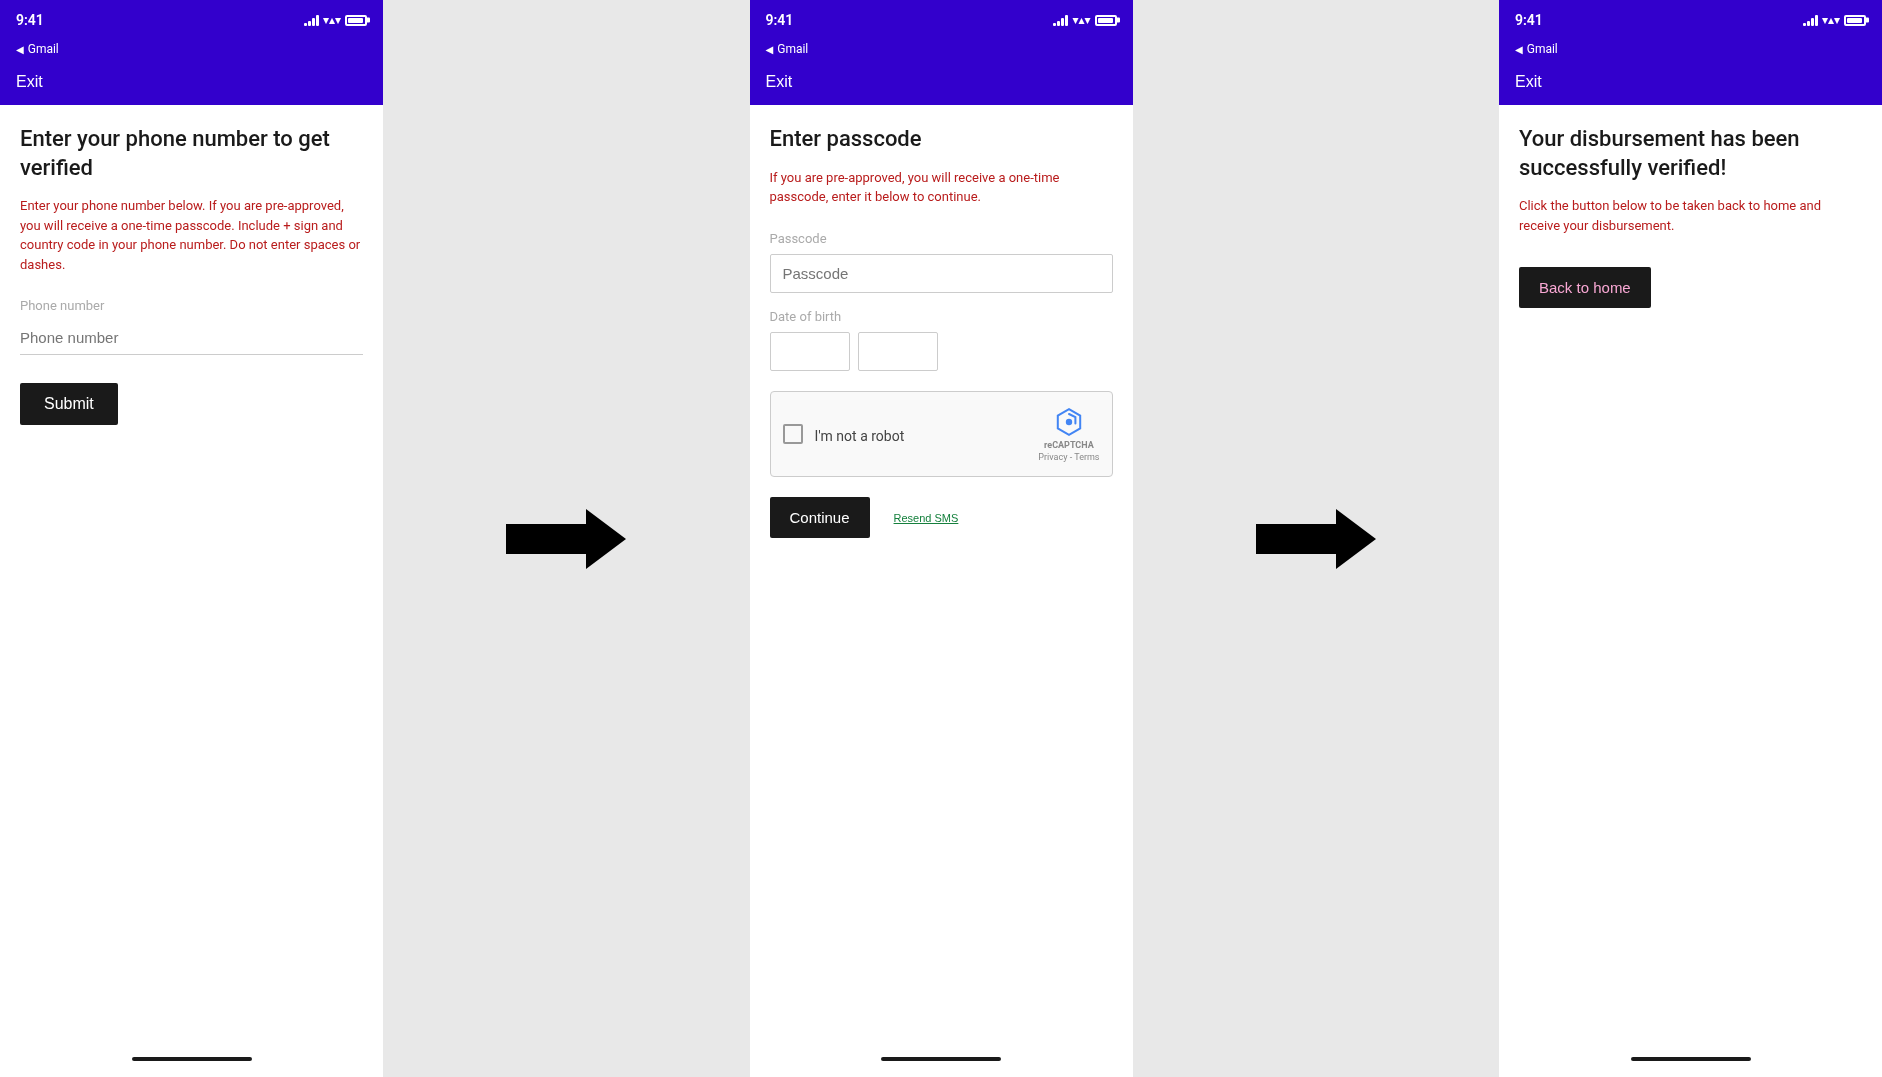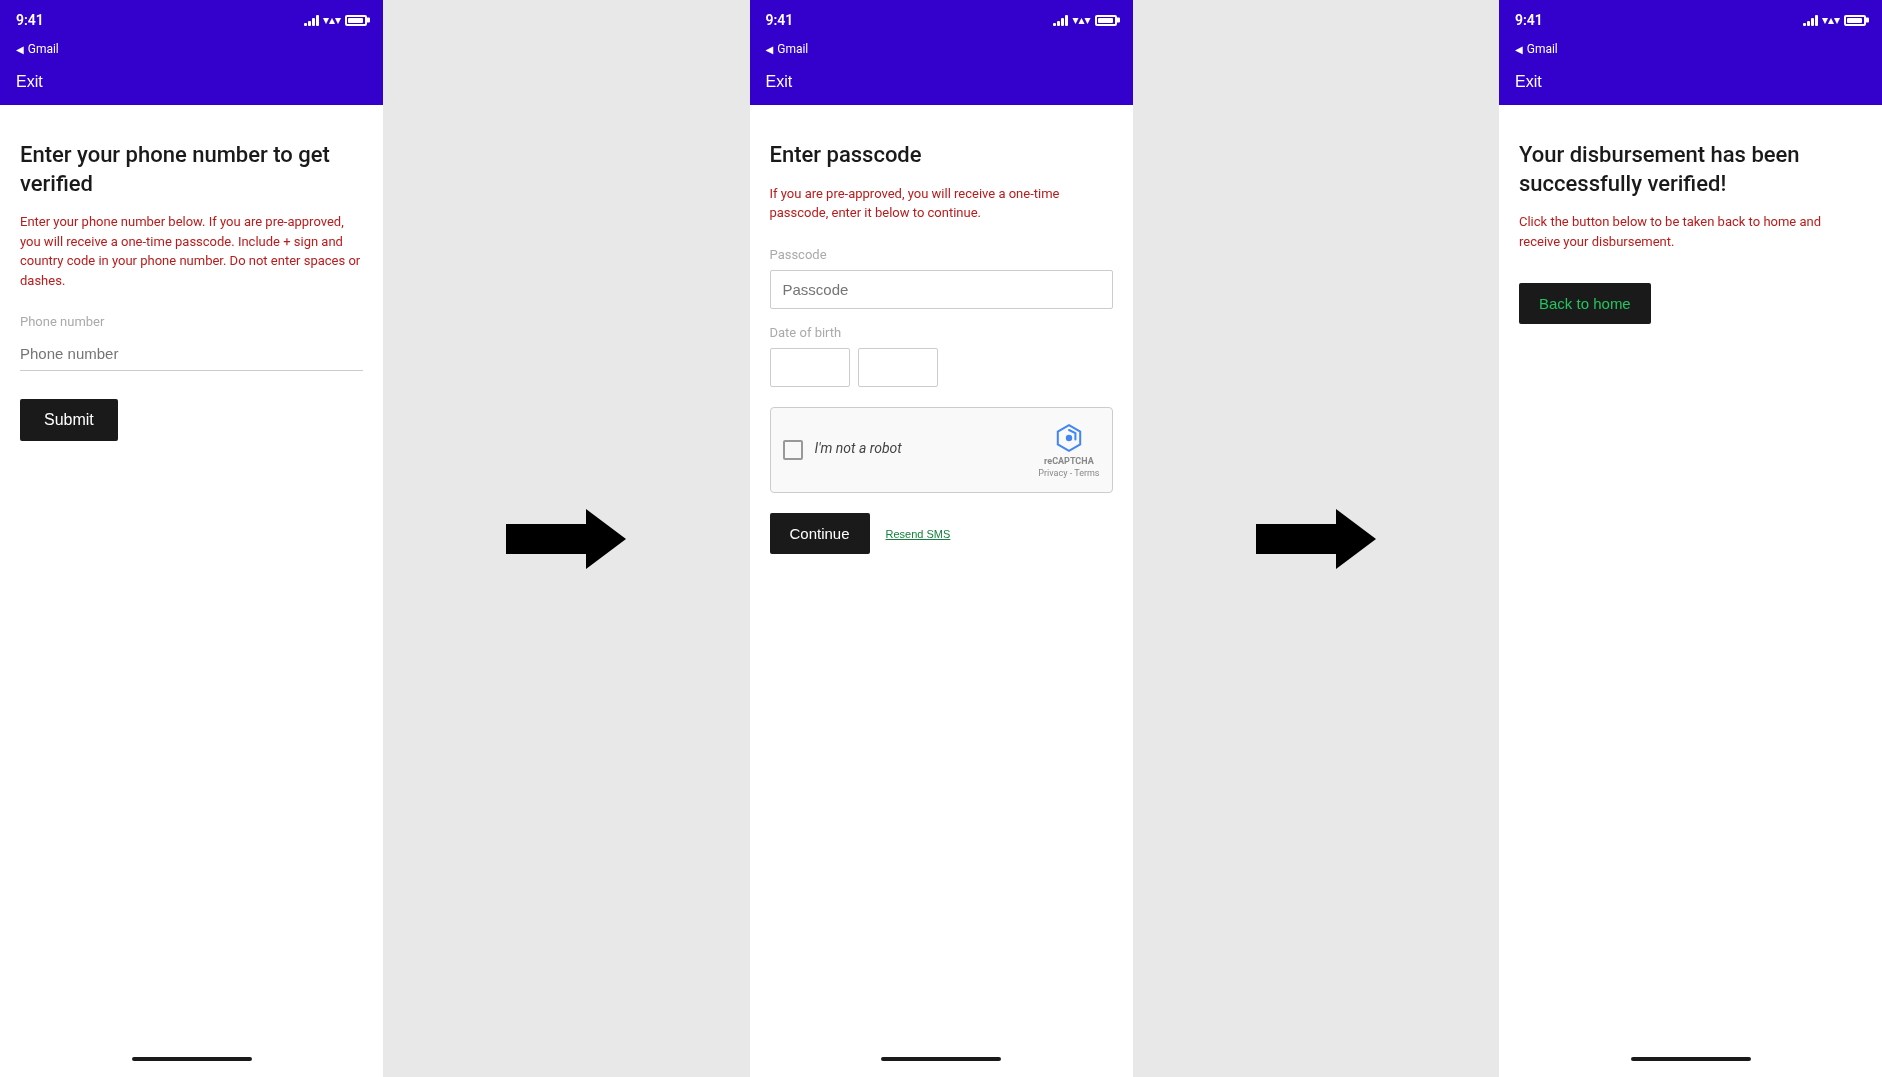--- a/index.html
+++ b/index.html
@@ -114,21 +114,21 @@
       font-size: 16px;
       font-weight: 500;
       background: none;
       border: none;
       cursor: pointer;
       padding: 0;
     }
 
     
     .content {
-      padding: 36px 20px;
+      padding: 20px 20px;
       flex: 1;
     }
 
     .page-title {
       font-size: 22px;
       font-weight: 500;
       color: #1a1a1a;
       margin-bottom: 14px;
       line-height: 1.3;
     }
@@ -206,23 +206,22 @@
       padding: 14px 12px;
       display: flex;
       align-items: center;
       justify-content: space-between;
       margin-bottom: 20px;
       background: #f9f9f9;
     }
 
     .captcha-left {
       display: flex;
-      align-items: flex-start;
+      align-items: flex-end;
       gap: 12px;
-      font-style: italic;
     }
 
     .captcha-checkbox {
       width: 20px;
       height: 20px;
       border: 2px solid #999;
       border-radius: 2px;
       flex-shrink: 0;
     }
 
@@ -253,21 +252,21 @@
 
     .captcha-links {
       font-size: 9px;
       color: #888;
       text-align: center;
     }
 
     .action-row {
       display: flex;
       align-items: center;
-      gap: 16px;
+      gap: 24px;
     }
 
     .continue-btn {
       background: #1a1a1a;
       color: white;
       border: none;
       padding: 12px 20px;
       font-size: 15px;
       font-weight: 500;
       cursor: pointer;
@@ -280,21 +279,21 @@
       color: #15803d;
       font-size: 11px;
       cursor: pointer;
       padding: 0;
       text-decoration: underline;
     }
 
     
     .back-home-btn {
       background: #1a1a1a;
-      color: #22c55e;
+      color: #f9a8d4;
       border: none;
       padding: 12px 20px;
       font-size: 15px;
       font-weight: 500;
       cursor: pointer;
       border-radius: 2px;
       margin-top: 8px;
     }
 
     

